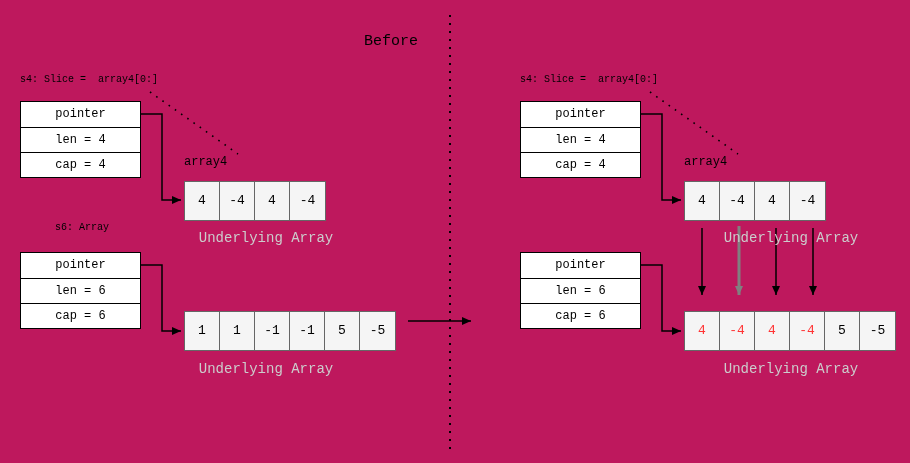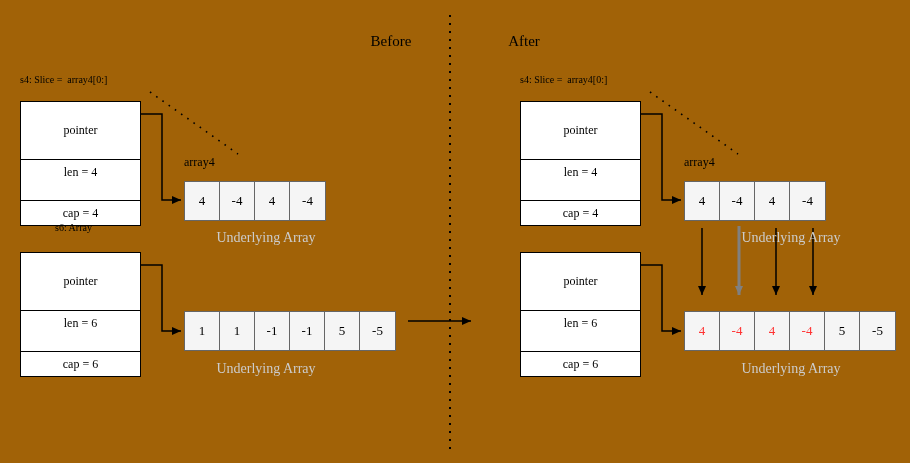--- a/index.html
+++ b/index.html
@@ -6,32 +6,31 @@
     --cell-fill: #F5F5F5;
     --cell-border: #666666;
     --red-text: #FF3333;
     --gray-text: #CCCCCC;
     --copy-fill: #FFE6CC;
     --copy-border: #D79B00;
   }
   * { margin:0; padding:0; box-sizing:border-box; }
   body { background:#ffffff; }
   .canvas {
-    position:relative; width:910px; height:463px; background:#a16207;
-    font-family:Liberation Serif, serif; color:#000; overflow:hidden;
+    position:relative; width:910px; height:463px; background:#be185d;
+    font-family:Liberation Mono, monospace; color:#000; overflow:hidden;
   }
   .abs { position:absolute; }
   .overlay { position:absolute; left:0; top:0; pointer-events:none; }
   .title { font-size:15px; text-align:center; width:110px; }
   .slice-label { font-size:10px; white-space:pre; }
   .struct { width:121px; border:1px solid #000; background:#fff; }
   .struct .row {
     height:25px; line-height:25px; text-align:center; font-size:12px;
     border-top:1px solid #000;
-    margin-top:16px;
   }
   .struct .row:first-child { border-top:none; }
   .array { display:flex; border:1px solid var(--cell-border); }
   .cell {
     width:35px; height:38px; line-height:38px; text-align:center;
     font-size:13px; background:var(--cell-fill);
     border-right:1px solid var(--cell-border);
   }
   .cell:last-child { border-right:none; }
   .cell.red { color:var(--red-text); }
@@ -70,21 +69,20 @@
 
     <path d="M408,321 H471" stroke="#000" stroke-width="1.5" fill="none" marker-end="url(#arrow-black)"></path>
 
     <path d="M702,228 V295" stroke="#000" stroke-width="1.5" fill="none" marker-end="url(#arrow-black)"></path>
     <path d="M739,226 V295" stroke="#808080" stroke-width="3" fill="none" marker-end="url(#arrow-gray)"></path>
     <path d="M776,228 V295" stroke="#000" stroke-width="1.5" fill="none" marker-end="url(#arrow-black)"></path>
     <path d="M813,228 V295" stroke="#000" stroke-width="1.5" fill="none" marker-end="url(#arrow-black)"></path>
   </svg>
 
   <div class="abs title" style="left:336px; top:33px;">Before</div>
-  <div class="abs title" style="left:469px; top:33px;">After</div>
 
   <div class="abs slice-label" style="left:20px; top:74px;">s4: Slice =  array4[0:]</div>
 
   <div class="abs struct" style="left:20px; top:101px;">
     <div class="row">pointer</div>
     <div class="row">len = 4</div>
     <div class="row">cap = 4</div>
   </div>
 
   <div class="abs array-label" style="left:184px; top:155px;">array4</div>

